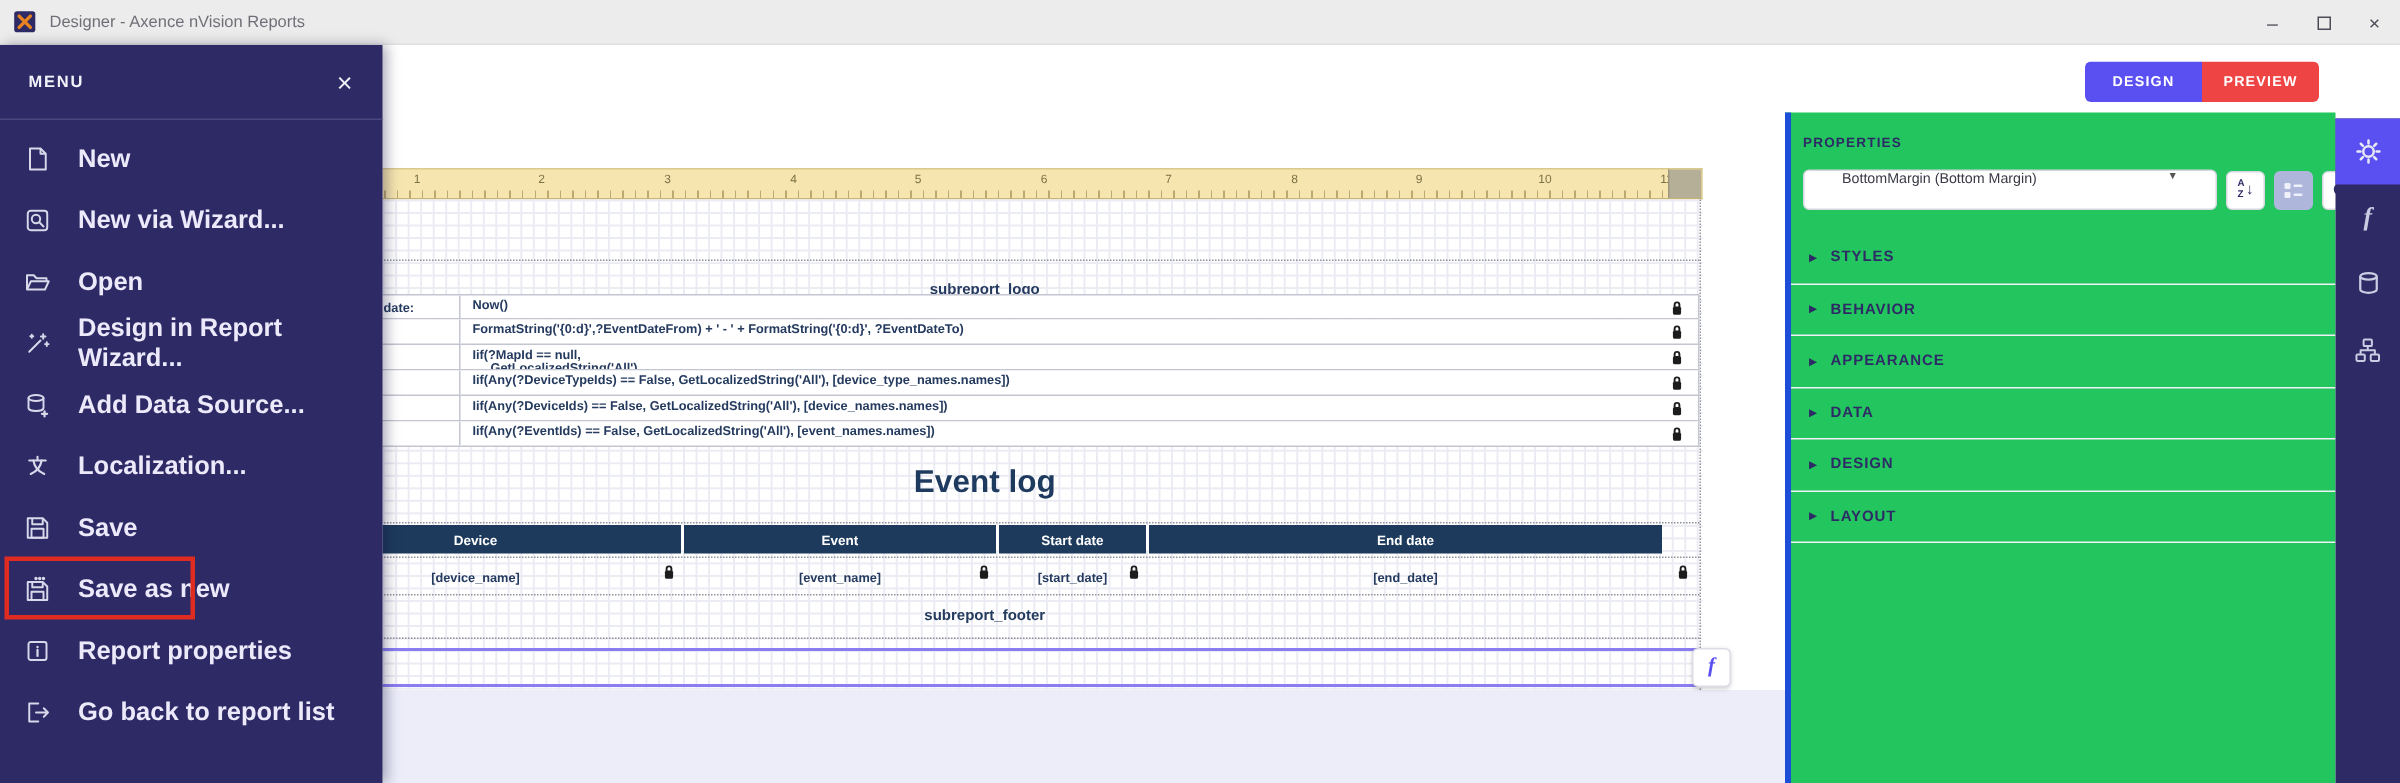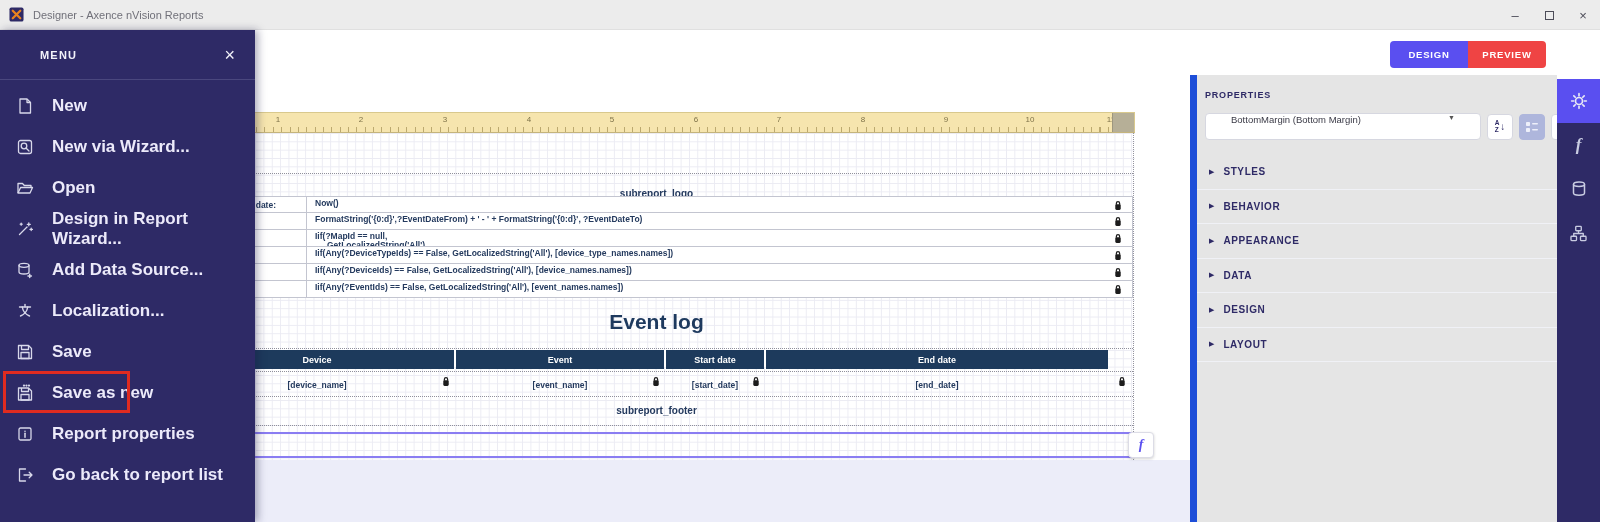--- a/index.html
+++ b/index.html
@@ -67,32 +67,32 @@
   .trow { position:absolute; left:0; top:259px; height:26px; width:953px; border-top:1px dotted #90909b; border-bottom:1px dotted #90909b; }
   .tfield { position:absolute; top:8px; transform:translateX(-50%); font-size:8.5px; font-weight:bold; color:#243a5e; }
   .row-lock { position:absolute; top:4px; }
 
   
   .sel-band { position:absolute; left:0; top:320px; width:953px; height:26px; border-top:2px solid #8a7df2; border-bottom:2px solid #8a7df2; }
   .fx-btn { position:absolute; left:948px; top:320px; width:26px; height:26px; background:#fff; border:1px solid #dcdce6; border-radius:4px; box-shadow:0 1px 3px rgba(0,0,0,.18); display:flex; align-items:center; justify-content:center; color:#5a4ff0; font-size:14px; font-weight:bold; font-style:italic; font-family:"Liberation Serif", serif; }
 
   
   .menu { position:absolute; left:0; top:30px; width:255px; height:492px; background:#2e2a66; z-index:20; box-shadow:3px 0 8px rgba(20,18,60,.35); }
-  .menu-head { height:50px; display:flex; align-items:center; padding:0 20px 0 40px; border-bottom:1px solid #4a477e; }
+  .menu-head { height:50px; display:flex; align-items:center; padding:0 20px 0 19px; border-bottom:1px solid #4a477e; }
   .menu-title { flex:1; color:#f2f2fa; font-size:11px; font-weight:bold; letter-spacing:1.2px; }
   .menu-close { color:#f2f2fa; font-size:18px; font-weight:300; line-height:1; cursor:default; }
   .menu-items { padding-top:5px; }
   .menu-item { position:relative; height:41px; display:flex; align-items:center; padding-left:15px; cursor:default; }
   .mi-icon { width:20px; height:20px; flex:0 0 auto; display:flex; align-items:center; justify-content:center; }
   .mi-icon svg { display:block; }
   .mi-label { margin-left:17px; color:#eceafa; font-size:17px; font-weight:600; }
   .red-box { position:absolute; left:3px; top:-1px; width:127px; height:42px; border:3px solid #e02b20; pointer-events:none; }
 
   
-  .props { position:absolute; left:1190px; top:75px; width:367px; height:447px; background:#e5e5e5; border-left:7px solid #1d4ed8; }
+  .props { position:absolute; left:1190px; top:75px; width:367px; height:447px; background:#22c55e; border-left:4px solid #1d4ed8; }
   .props-title { position:absolute; left:8px; top:15px; font-size:9px; font-weight:bold; letter-spacing:.8px; color:#2e2a66; }
   .props-row { position:absolute; left:8px; top:38px; height:27px; display:flex; align-items:center; }
   .prop-select { width:276px; height:27px; border:1px solid #d6d7e0; border-radius:4px; background:#fff; display:flex; align-items:flex-start; padding:0 25px; }
   .prop-select .pv { flex:1; font-size:9.5px; color:#3a3a46; white-space:nowrap; overflow:hidden; }
   .prop-select .caret { font-size:7px; color:#555; }
   .mini-btn { width:26px; height:26px; margin-left:6px; border:1px solid #d6d7e0; border-radius:4px; background:#fff; display:flex; align-items:center; justify-content:center; }
   .mini-btn.filled { background:#aeb6dc; border-color:#aeb6dc; }
   .sortglyph { display:flex; align-items:center; color:#2e2a66; }
   .sortglyph .letters { display:flex; flex-direction:column; font-size:6.5px; font-weight:bold; line-height:6.5px; }
   .sortglyph .arrow { font-size:10px; margin-left:1px; }

